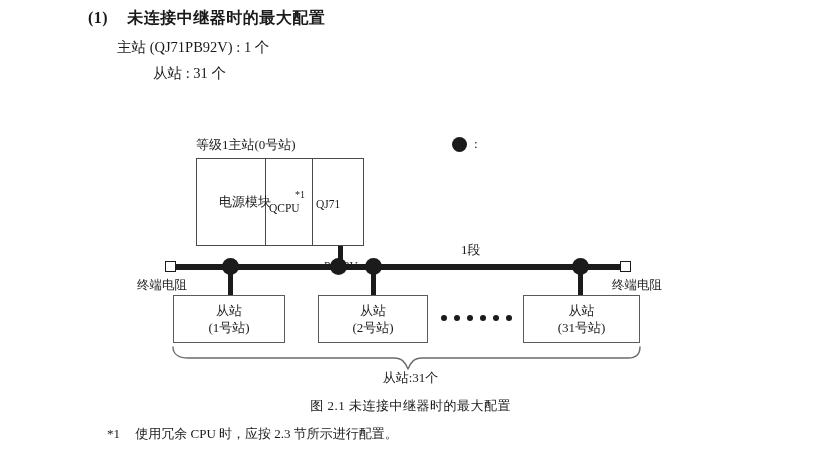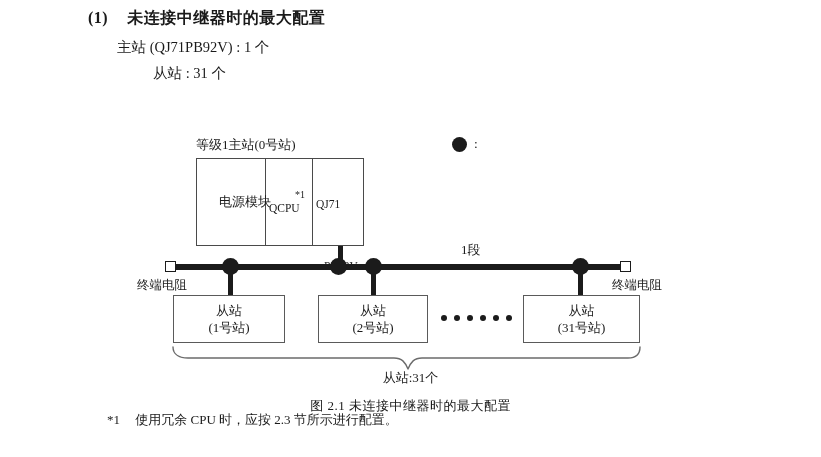--- a/index.html
+++ b/index.html
@@ -125,21 +125,21 @@
   .brace{position:absolute;left:170px;top:346px;}
   .brace-cap{
     position:absolute;left:0;top:369px;width:821px;text-align:center;
     font-size:13px;
   }
   .fig-cap{
     position:absolute;left:0;top:397px;width:821px;text-align:center;
     font-size:13px;font-weight:normal;letter-spacing:.5px;
   }
   .footnote{
-    position:absolute;left:107px;top:411px;
+    position:absolute;left:107px;top:425px;
     font-size:13px;white-space:nowrap;
   }
   .footnote .fn-mark{margin-right:12px;}
 </style>
 </head>
 <body>
 
 <div class="page">
 
   <div class="sec-title">

